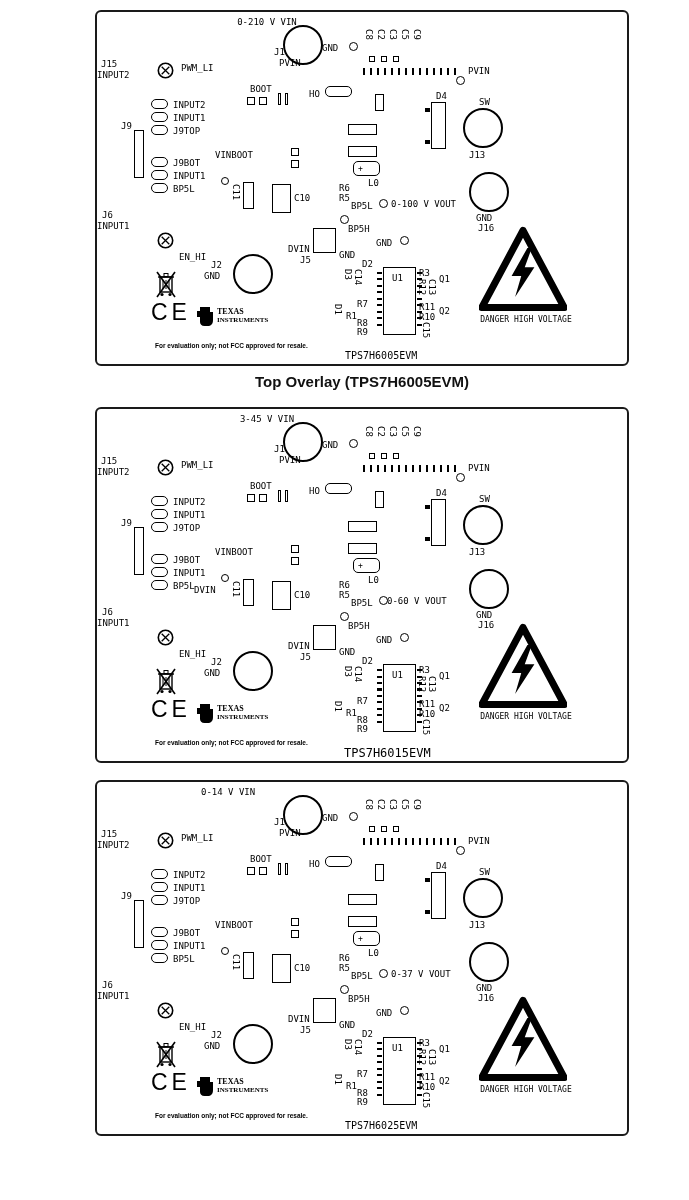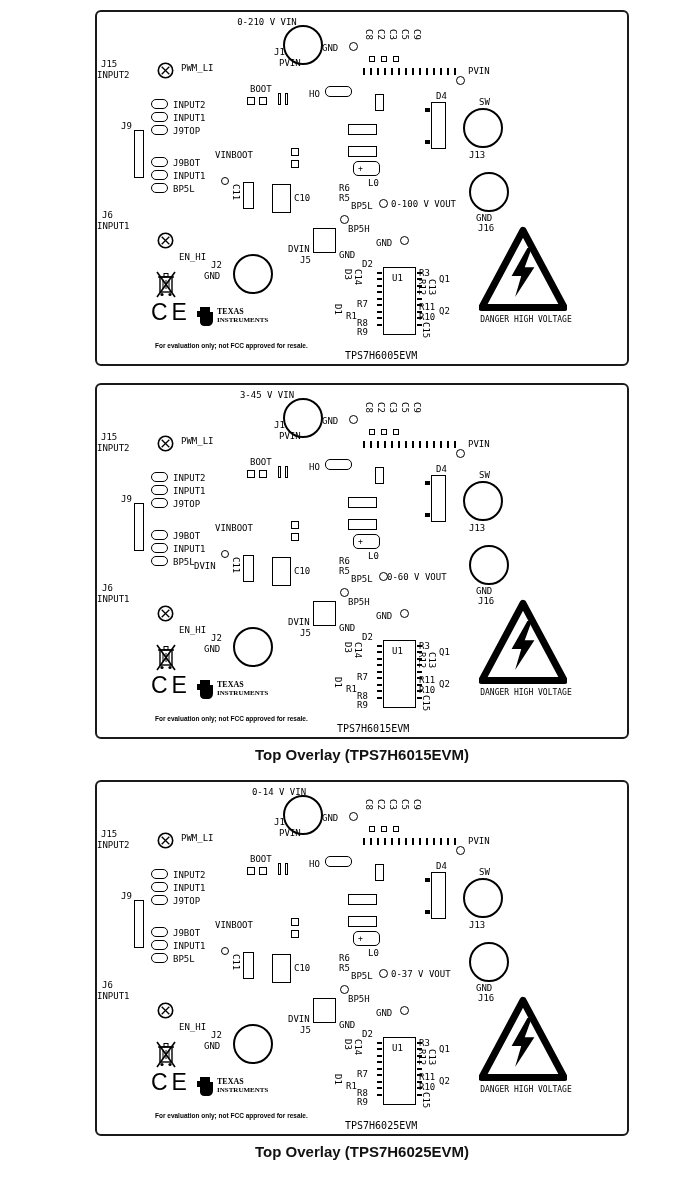--- a/index.html
+++ b/index.html
@@ -180,20 +180,21 @@
       <div class="lbl ce" style="left:54px;top:288px">CE</div>
       <svg class="svgabs" style="left:100px;top:294px;width:16px;height:21px" viewBox="0 0 16 21">
         <path d="M3 1 h10 v5 h3 v8 c0 4 -2 6 -5.5 6 h-3 c-3 0 -4.5 -2 -4.5 -4 v-5 h-3 v-6 h3 z" fill="#000"></path>
       </svg>
       <div class="lbl tiword" style="left:120px;top:296px;font-size:8px">TEXAS</div>
       <div class="lbl tiword" style="left:120px;top:305px;font-size:7px">INSTRUMENTS</div>
       <div class="lbl fcc" style="left:58px;top:330px">For evaluation only; not FCC approved for resale.</div>
       <div class="lbl" style="left:248px;top:338px;font-size:10px">TPS7H6005EVM</div>
 
     </div>
+    <div class="caption">Top Overlay (TPS7H6005EVM)</div>
   </div>
 
   <div class="panel">
     <div class="board">
 
       <div class="lbl" style="left:100px;top:6px;width:140px;text-align:center">3-45 V VIN</div>
       <div class="circle" style="left:186px;top:13px"></div>
       <div class="lbl" style="left:177px;top:36px">J1</div>
       <div class="lbl" style="left:182px;top:47px">PVIN</div>
       <div class="lbl" style="left:225px;top:32px">GND</div>
@@ -334,30 +335,29 @@
         <line x1="1" y1="2" x2="19" y2="27" stroke="#000" stroke-width="1.6"></line>
         <line x1="19" y1="2" x2="1" y2="27" stroke="#000" stroke-width="1.6"></line>
       </svg>
       <div class="lbl ce" style="left:54px;top:288px">CE</div>
       <svg class="svgabs" style="left:100px;top:294px;width:16px;height:21px" viewBox="0 0 16 21">
         <path d="M3 1 h10 v5 h3 v8 c0 4 -2 6 -5.5 6 h-3 c-3 0 -4.5 -2 -4.5 -4 v-5 h-3 v-6 h3 z" fill="#000"></path>
       </svg>
       <div class="lbl tiword" style="left:120px;top:296px;font-size:8px">TEXAS</div>
       <div class="lbl tiword" style="left:120px;top:305px;font-size:7px">INSTRUMENTS</div>
       <div class="lbl fcc" style="left:58px;top:330px">For evaluation only; not FCC approved for resale.</div>
-      <div class="lbl" style="left:240px;top:338px;font-size:10px">TPS7H6015EVM</div>
+      <div class="lbl" style="left:247px;top:338px;font-size:12px">TPS7H6015EVM</div>
 
     </div>
-    <div class="caption">Top Overlay (TPS7H6015EVM)</div>
   </div>
 
   <div class="panel">
     <div class="board">
 
-      <div class="lbl" style="left:112px;top:6px;width:140px;text-align:center">0-14 V VIN</div>
+      <div class="lbl" style="left:104px;top:6px;width:140px;">0-14 V VIN</div>
       <div class="circle" style="left:186px;top:13px"></div>
       <div class="lbl" style="left:177px;top:36px">J1</div>
       <div class="lbl" style="left:182px;top:47px">PVIN</div>
       <div class="lbl" style="left:225px;top:32px">GND</div>
       <div class="dot" style="left:252px;top:30px"></div>
 
       <div class="vlbl" style="left:267px;top:17px">C8</div>
       <div class="vlbl" style="left:279px;top:17px">C2</div>
       <div class="vlbl" style="left:291px;top:17px">C3</div>
       <div class="vlbl" style="left:303px;top:17px">C5</div>
@@ -495,15 +495,14 @@
       <div class="lbl ce" style="left:54px;top:288px">CE</div>
       <svg class="svgabs" style="left:100px;top:294px;width:16px;height:21px" viewBox="0 0 16 21">
         <path d="M3 1 h10 v5 h3 v8 c0 4 -2 6 -5.5 6 h-3 c-3 0 -4.5 -2 -4.5 -4 v-5 h-3 v-6 h3 z" fill="#000"></path>
       </svg>
       <div class="lbl tiword" style="left:120px;top:296px;font-size:8px">TEXAS</div>
       <div class="lbl tiword" style="left:120px;top:305px;font-size:7px">INSTRUMENTS</div>
       <div class="lbl fcc" style="left:58px;top:330px">For evaluation only; not FCC approved for resale.</div>
       <div class="lbl" style="left:248px;top:338px;font-size:10px">TPS7H6025EVM</div>
 
     </div>
-    <div class="caption">Top Overlay (TPS7H6025EVM)</div>
   </div>
 </div>
 
 </body></html>

